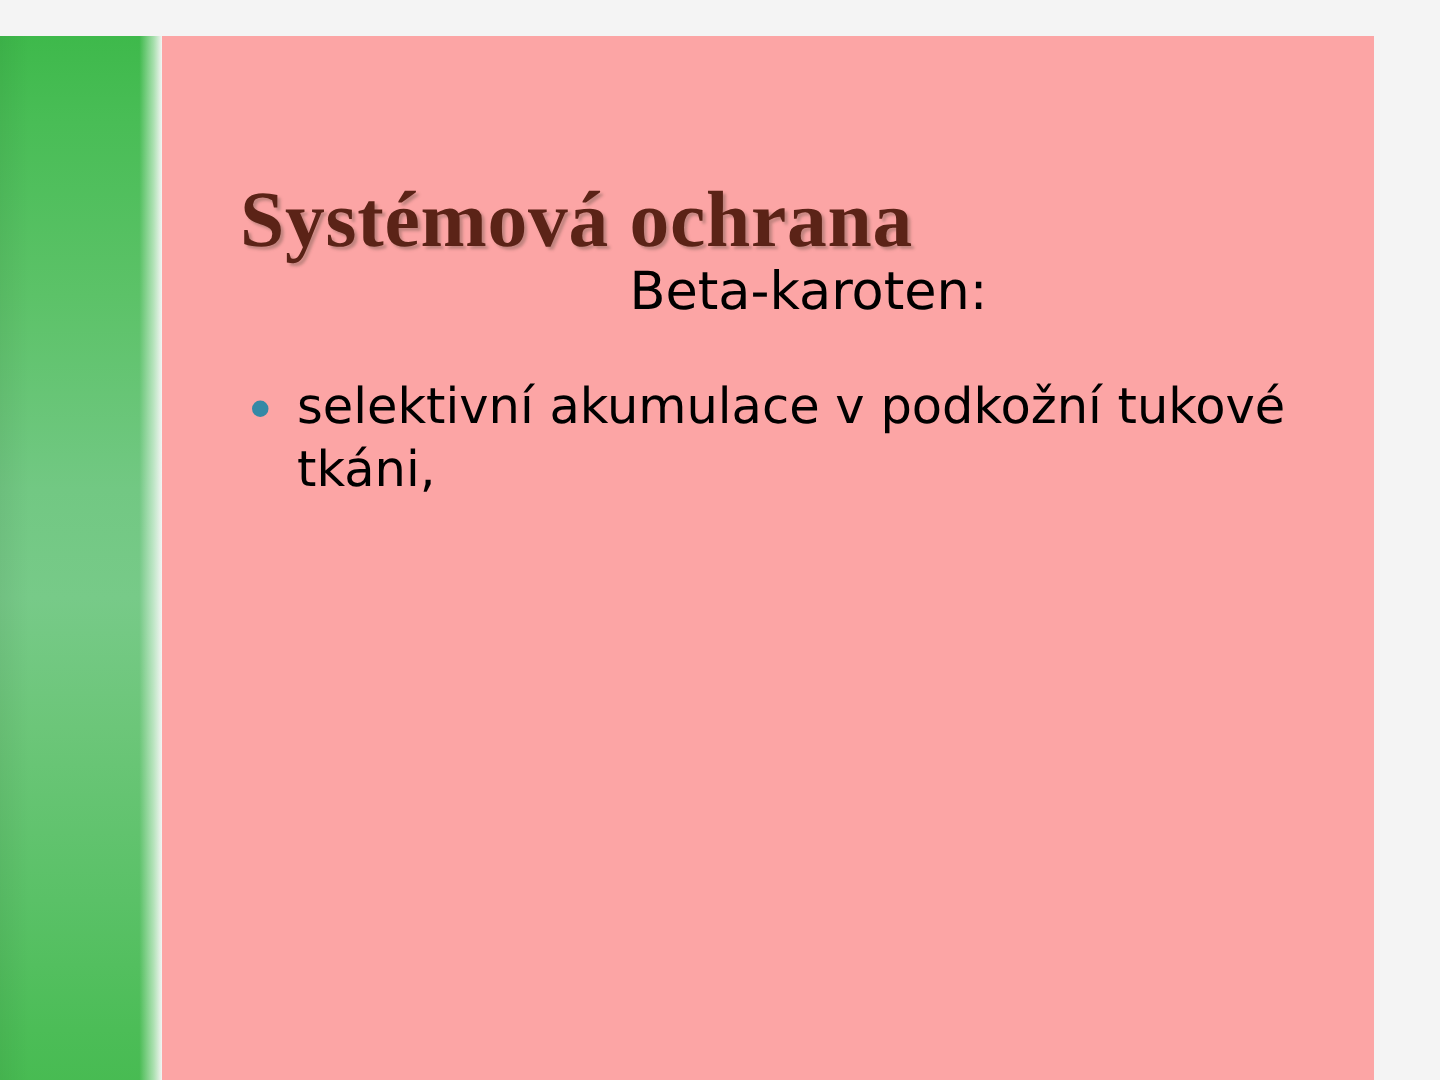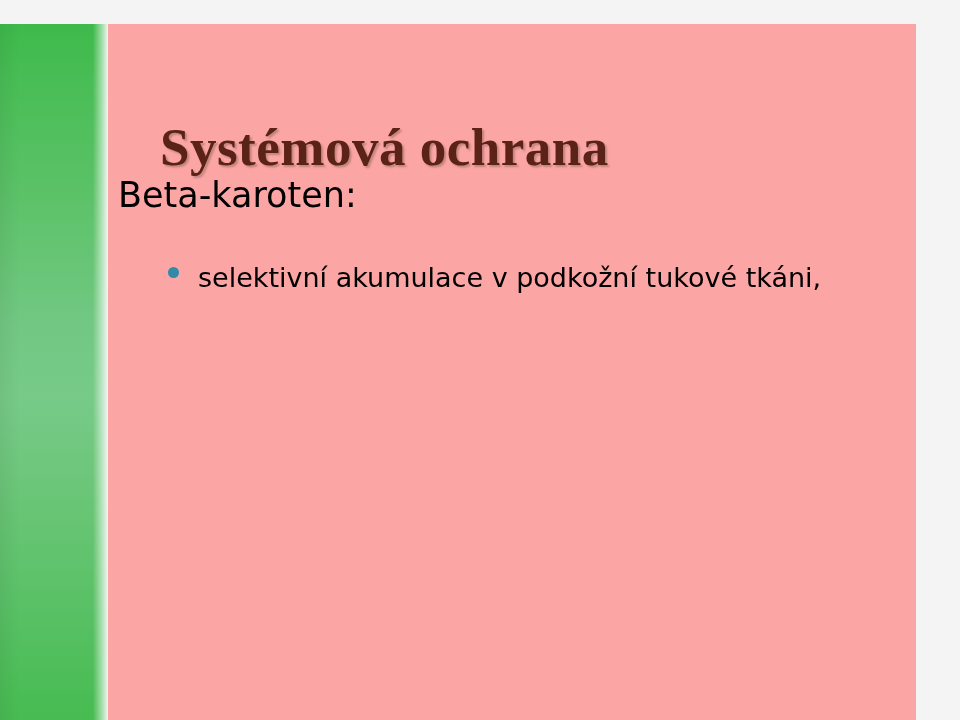--- a/index.html
+++ b/index.html
@@ -80,40 +80,40 @@
   
   .content {
     position: absolute;
     left: 108px;
     top: 150px;
     width: 852px;
     height: 560px;
   }
 
   .subtitle {
-    text-align: left;
+    text-align: center;
     font-family: "DejaVu Sans", "Liberation Sans", sans-serif;
     font-size: 35px;
     line-height: 42px;
     color: #000000;
     margin: 0 0 34px 0;
     padding-left: 10px;
   }
 
   .bullet-list {
     list-style: none;
     margin: 0;
     padding: 0 30px 0 60px;
   }
 
   .bullet-item {
     position: relative;
     font-family: "DejaVu Sans", "Liberation Sans", sans-serif;
-    font-size: 27px;
-    line-height: 56px;
+    font-size: 33px;
+    line-height: 42px;
     color: #000000;
     padding-left: 30px;
     margin-bottom: 52px;
     text-align: left;
   }
   .bullet-item:last-child {
     margin-bottom: 0;
   }
 
   .bullet-marker {

